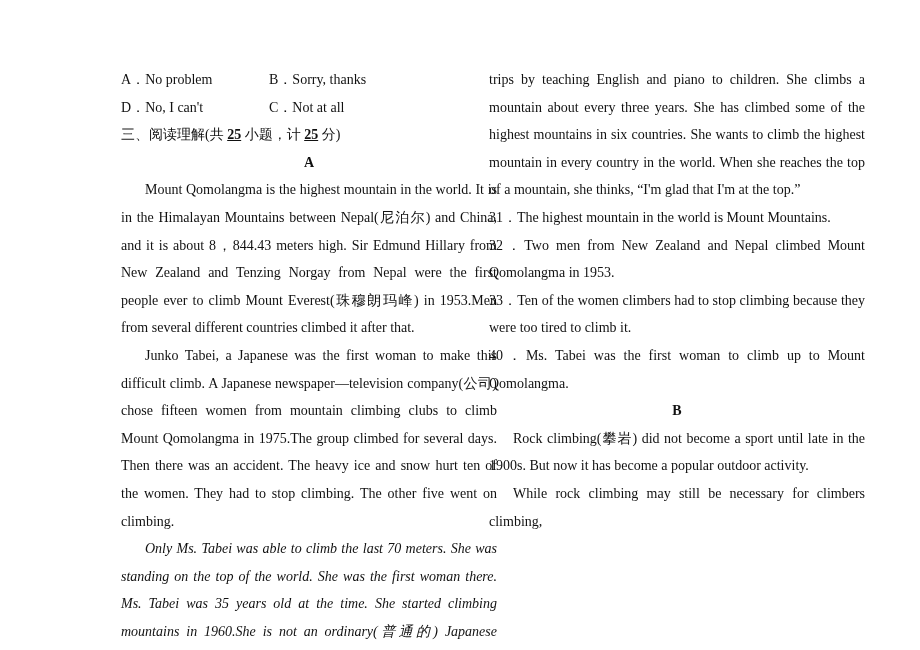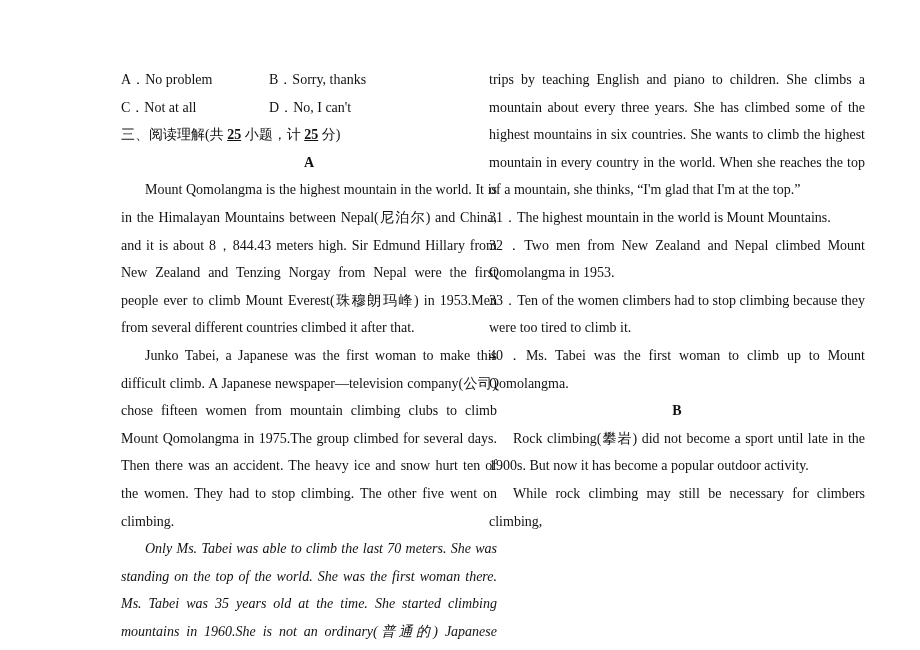--- a/index.html
+++ b/index.html
@@ -18,22 +18,22 @@
 </style>
 </head>
 <body>
 
 <div class="col col-left">
   <div class="opts">
     <span class="opt"><span>A．</span><span>No problem</span></span>
     <span class="opt"><span>B．</span><span>Sorry, thanks</span></span>
   </div>
   <div class="opts">
+    <span class="opt"><span>D．</span><span>No, I can't</span></span>
     <span class="opt"><span>C．</span><span>Not at all</span></span>
-    <span class="opt"><span>D．</span><span>No, I can't</span></span>
   </div>
   <p class="section"><span>三、阅读理解(共 </span><b>25</b><span> 小题，计 </span><b>25</b><span> 分)</span></p>
   <p class="heading">A</p>
   <p class="indent">Mount Qomolangma is the highest mountain in the world. It is in the Himalayan Mountains between Nepal(尼泊尔) and China, and it is about 8，844.43 meters high. Sir Edmund Hillary from New Zealand and Tenzing Norgay from Nepal were the first people ever to climb Mount Everest(珠穆朗玛峰) in 1953.Men from several different countries climbed it after that.</p>
   <p class="indent">Junko Tabei, a Japanese was the first woman to make this difficult climb. A Japanese newspaper—television company(公司) chose fifteen women from mountain climbing clubs to climb Mount Qomolangma in 1975.The group climbed for several days. Then there was an accident. The heavy ice and snow hurt ten of the women. They had to stop climbing. The other five went on climbing.</p>
   <p class="indent" style="text-align-last: justify; font-style: italic;">Only Ms. Tabei was able to climb the last 70 meters. She was standing on the top of the world. She was the first woman there. Ms. Tabei was 35 years old at the time. She started climbing mountains in 1960.She is not an ordinary(普通的) Japanese housewife. Ms. Tabei makes money for her</p>
 </div>
 
 <div class="col col-right">
   <p>trips by teaching English and piano to children. She climbs a mountain about every three years. She has climbed some of the highest mountains in six countries. She wants to climb the highest mountain in every country in the world. When she reaches the top of a mountain, she thinks, “I'm glad that I'm at the top.”</p>

